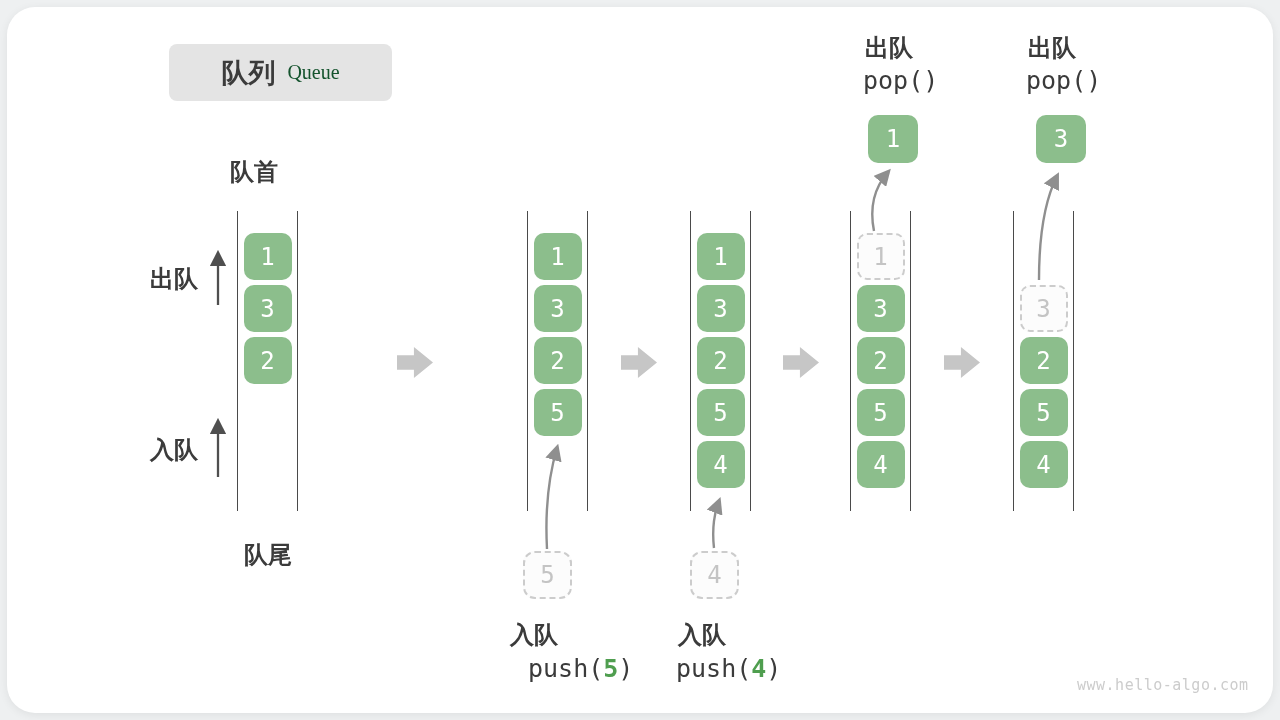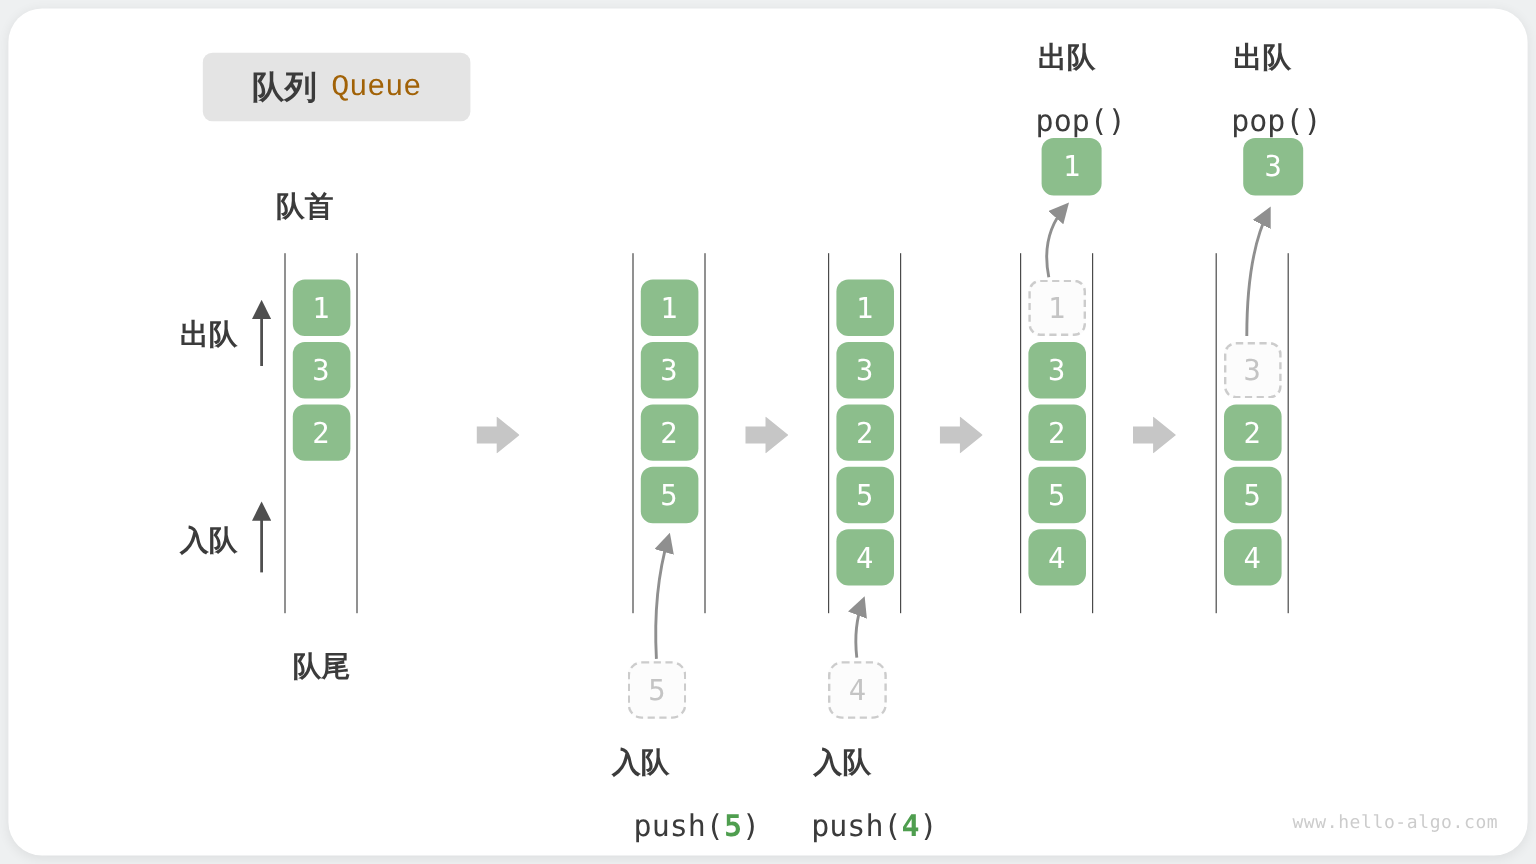--- a/index.html
+++ b/index.html
@@ -15,24 +15,24 @@
     background:#ffffff; border-radius:28px;
     box-shadow:0 2px 10px rgba(0,0,0,.07);
   }
   
   .badge {
     position:absolute; left:169px; top:44px; width:223px; height:57px;
     background:#e4e4e4; border-radius:8px;
     display:flex; align-items:center; justify-content:center; gap:12px;
   }
   .badge .zh { font-weight:bold; font-size:27px; color:#3b3b3b; }
-  .badge .en { font-family:Liberation Mono, monospace; font-size:25px; color:#a16207; }
+  .badge .en { font-family:Liberation Serif, serif; font-size:20px; color:#14532d; }
 
   .zh-label { position:absolute; font-weight:bold; font-size:24px; color:#3b3b3b;text-align:center; }
-  .code-label { position:absolute; font-family:"DejaVu Sans Mono", monospace; font-size:25px; color:#3b3b3b;margin-top:20px; }
+  .code-label { position:absolute; font-family:"DejaVu Sans Mono", monospace; font-size:25px; color:#3b3b3b; }
   .code-label .accent { color:#4f9e4f; font-weight:bold; }
 
   
   .queue {
     position:absolute; top:211px; width:61px; height:300px;
     border-left:1.5px solid #4a4a4a; border-right:1.5px solid #4a4a4a;
   }
   .q1 { left:237px; } .q2 { left:527px; } .q3 { left:690px; } .q4 { left:850px; } .q5 { left:1013px; }
 
   .cell {

